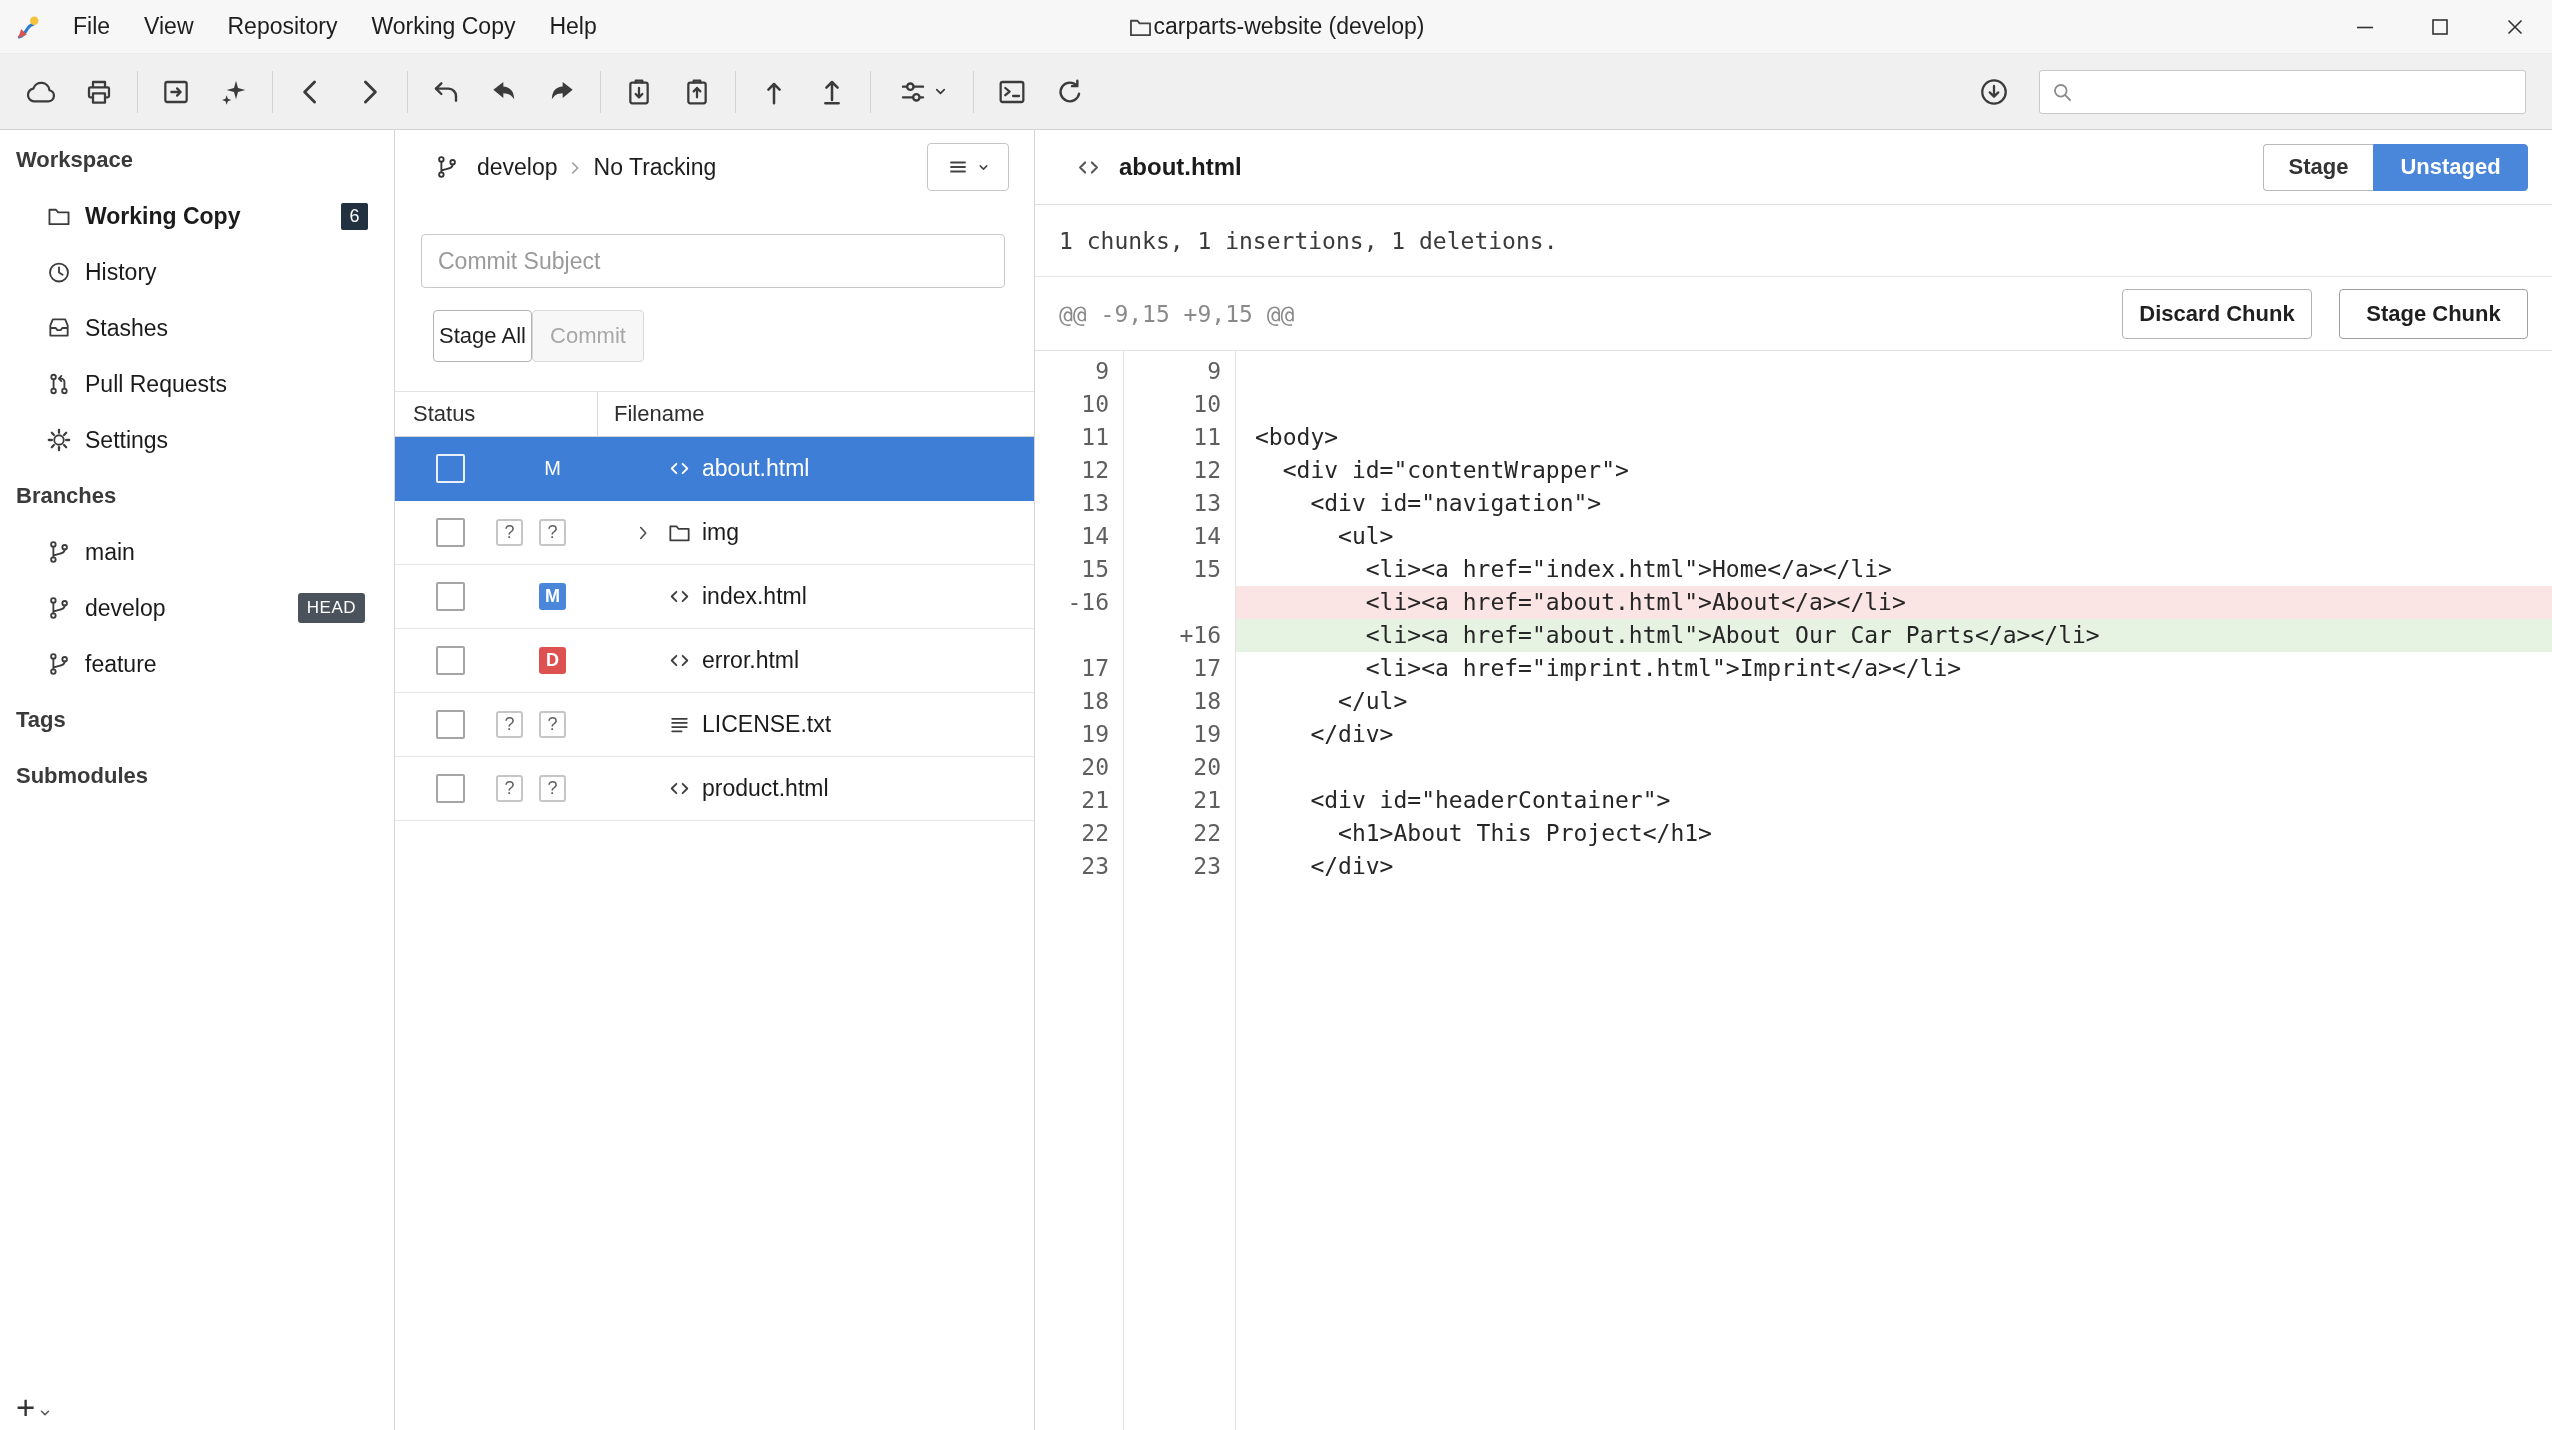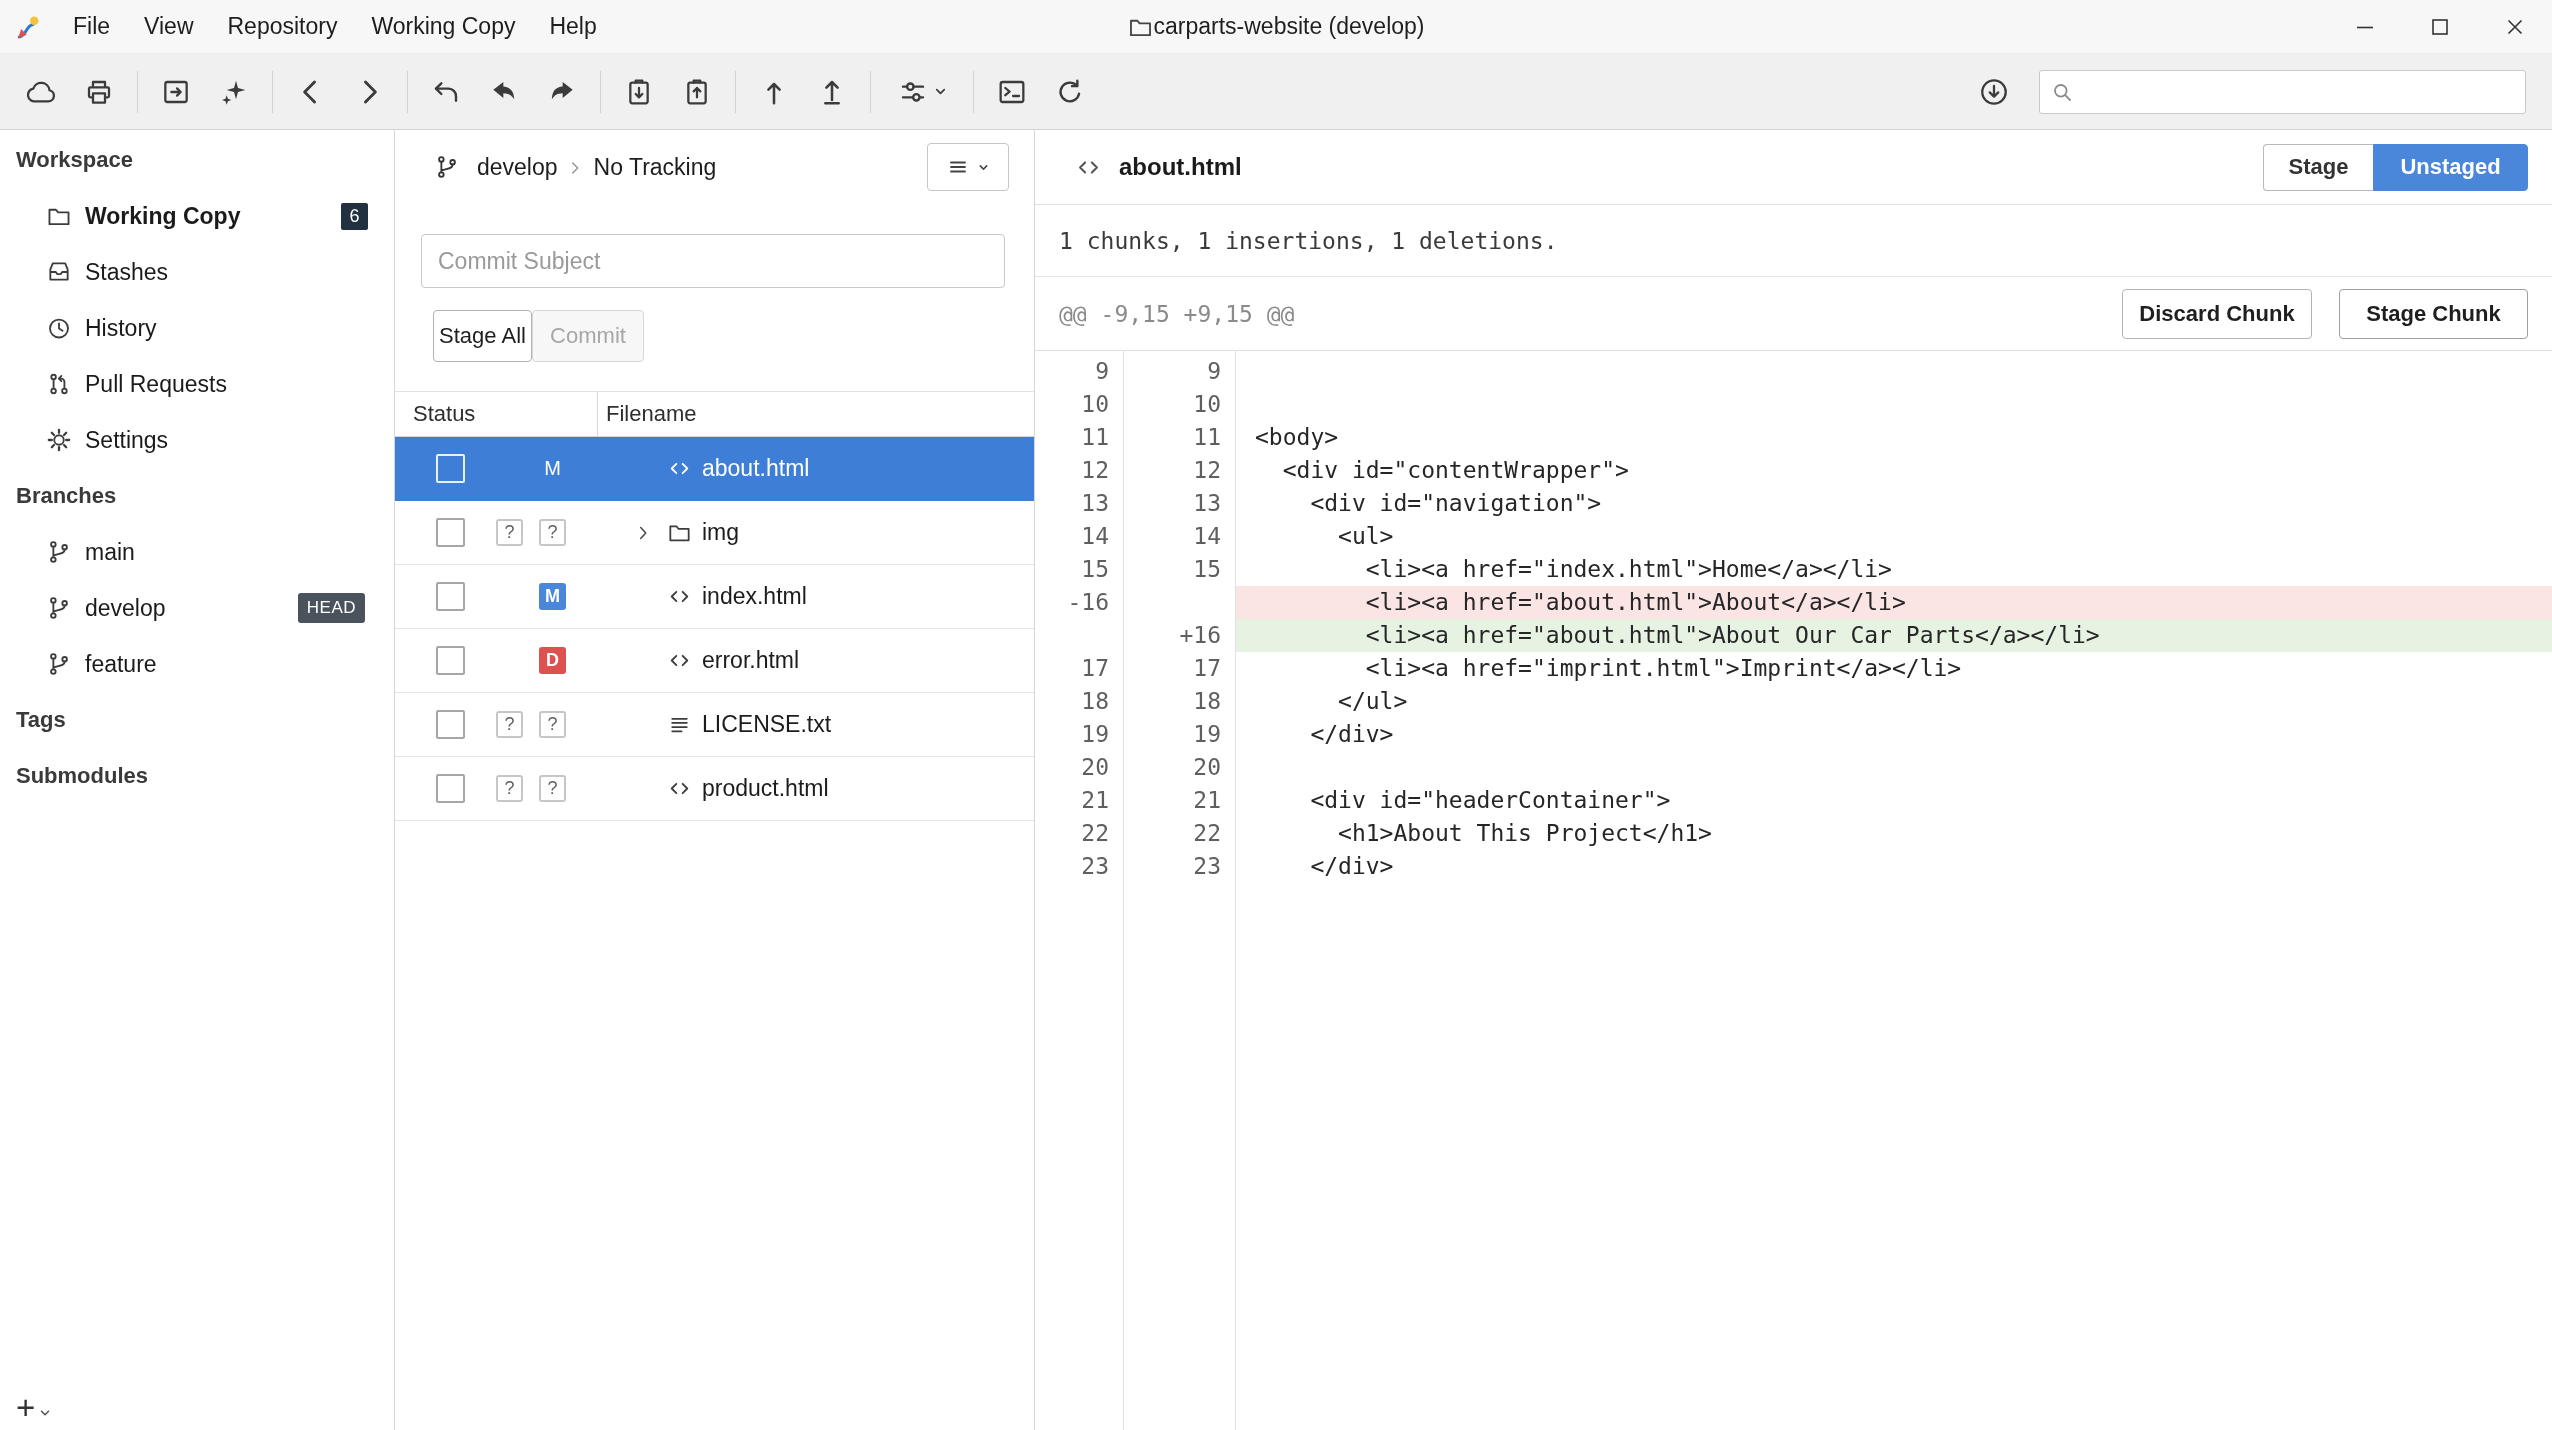--- a/index.html
+++ b/index.html
@@ -50,21 +50,21 @@
   .tracking{margin-left:8px;font-size:23px;color:#1d1d1d}
   .menu-btn{margin-left:auto;margin-right:25px;width:82px;height:48px;border:1px solid #c6c6c6;border-radius:4px;background:#fff;display:flex;align-items:center;justify-content:center;gap:7px;color:#444}
   .subject-input{margin:43px 29px 0 26px;height:54px;border:1px solid #c9c9c9;border-radius:4px;padding:0 16px;font-size:23px;font-family:inherit;color:#222;outline:none}
   .subject-input::placeholder{color:#9a9a9a}
   .btnrow{display:flex;justify-content:flex-start;margin:22px 29px 0 38px}
   .btn{background:#fff;border:1px solid #b3b3b3;border-radius:4px;font-size:22px;color:#1f1f1f;display:flex;align-items:center;justify-content:center;font-family:inherit}
   .btn.stage-all{width:99px;height:52px}
   .btn.commit{width:112px;height:52px;border-color:#d8d8d8;color:#a7a7a7;background:#f7f7f7}
   .thead{margin-top:29px;height:46px;display:flex;align-items:center;border-top:1px solid #e2e2e2;border-bottom:1px solid #d4d4d4;font-size:22px;color:#2e2e2e}
   .th-status{width:202px;padding-left:18px}
-  .th-file{flex:1;border-left:1px solid #d9d9d9;padding-left:8px;height:100%;display:flex;align-items:center}
+  .th-file{flex:1;border-left:1px solid #d9d9d9;padding-left:16px;height:100%;display:flex;align-items:center}
   .frow{height:64px;display:flex;align-items:center;border-bottom:1px solid #e6e6e6;font-size:23px;color:#1c1c1c}
   .frow.sel{background:#3e7ed6;color:#fff;border-bottom-color:#3e7ed6}
   .cb{width:29px;height:29px;border:2px solid #a6a6a6;border-radius:2px;background:#fff;margin-left:41px;flex:0 0 auto}
   .frow.sel .cb{border-color:#e9f0fa;background:transparent}
   .statuscell{margin-left:31px;width:70px;display:flex;justify-content:flex-end;gap:16px;align-items:center;flex:0 0 auto}
   .qb{width:27px;height:27px;border:2px solid #c6c6c6;border-radius:3px;color:#5f5f5f;font-size:18px;display:flex;align-items:center;justify-content:center;background:#fff}
   .sbadge{width:27px;height:27px;border-radius:3px;color:#fff;font-size:18px;font-weight:700;display:flex;align-items:center;justify-content:center}
   .sbadge.blue{background:#4a86d9}
   .sbadge.red{background:#dd5151}
   .plainletter{color:#fff;font-size:20px;width:27px;text-align:center}
@@ -281,33 +281,33 @@
               <svg viewBox="0 0 24 24" width="26" height="26" fill="none" stroke="currentColor" stroke-width="1.7" stroke-linecap="round" stroke-linejoin="round">
                 <path d="M3.2 6.2h6l2 2.4h9.6v10.9H3.2z"></path>
               </svg>
             </span>
             <span class="sb-label">Working Copy</span>
             <span class="sb-badge count">6</span>
           </div>
           <div class="sb-item">
             <span class="sb-ic">
               <svg viewBox="0 0 24 24" width="26" height="26" fill="none" stroke="currentColor" stroke-width="1.7" stroke-linecap="round" stroke-linejoin="round">
-                <path d="M4 9.5 6.3 4h11.4L20 9.5M4 9.5V19h16V9.5M4 12h5l1.5 2h3L15 12h5"></path>
-              </svg>
-            </span>
-            <span class="sb-label">Stashes</span>
-          </div>
-          <div class="sb-item">
-            <span class="sb-ic">
-              <svg viewBox="0 0 24 24" width="26" height="26" fill="none" stroke="currentColor" stroke-width="1.7" stroke-linecap="round" stroke-linejoin="round">
                 <circle cx="12" cy="12.5" r="8.3"></circle>
                 <path d="M12 7.8v4.7l3.3 2"></path>
               </svg>
             </span>
             <span class="sb-label">History</span>
+          </div>
+          <div class="sb-item">
+            <span class="sb-ic">
+              <svg viewBox="0 0 24 24" width="26" height="26" fill="none" stroke="currentColor" stroke-width="1.7" stroke-linecap="round" stroke-linejoin="round">
+                <path d="M4 9.5 6.3 4h11.4L20 9.5M4 9.5V19h16V9.5M4 12h5l1.5 2h3L15 12h5"></path>
+              </svg>
+            </span>
+            <span class="sb-label">Stashes</span>
           </div>
           <div class="sb-item">
             <span class="sb-ic">
               <svg viewBox="0 0 24 24" width="26" height="26" fill="none" stroke="currentColor" stroke-width="1.7" stroke-linecap="round" stroke-linejoin="round">
                 <circle cx="7" cy="5.6" r="2.1"></circle>
                 <circle cx="17" cy="18.4" r="2.1"></circle>
                 <circle cx="7" cy="18.4" r="2.1"></circle>
                 <path d="M7 7.7v8.6M17 16.3V10a3 3 0 0 0-3-3h-1.6"></path>
                 <path d="M14.2 4.6 11.9 7l2.3 2.4"></path>
               </svg>

